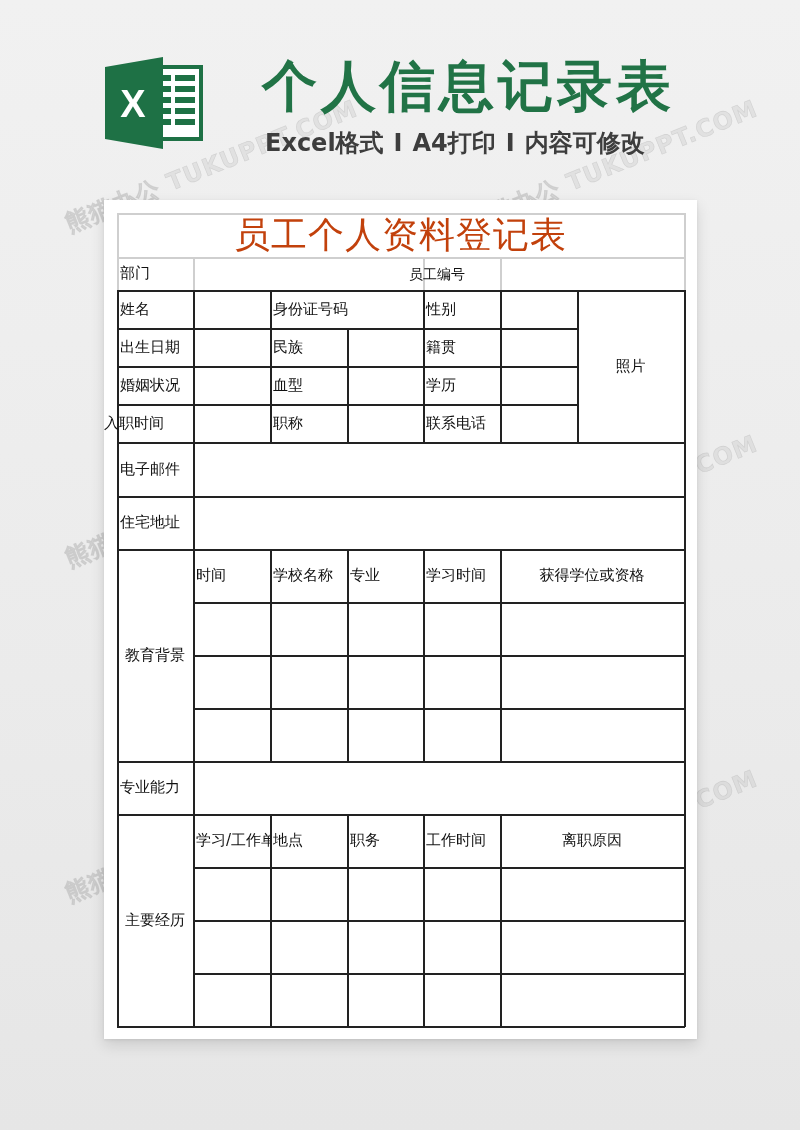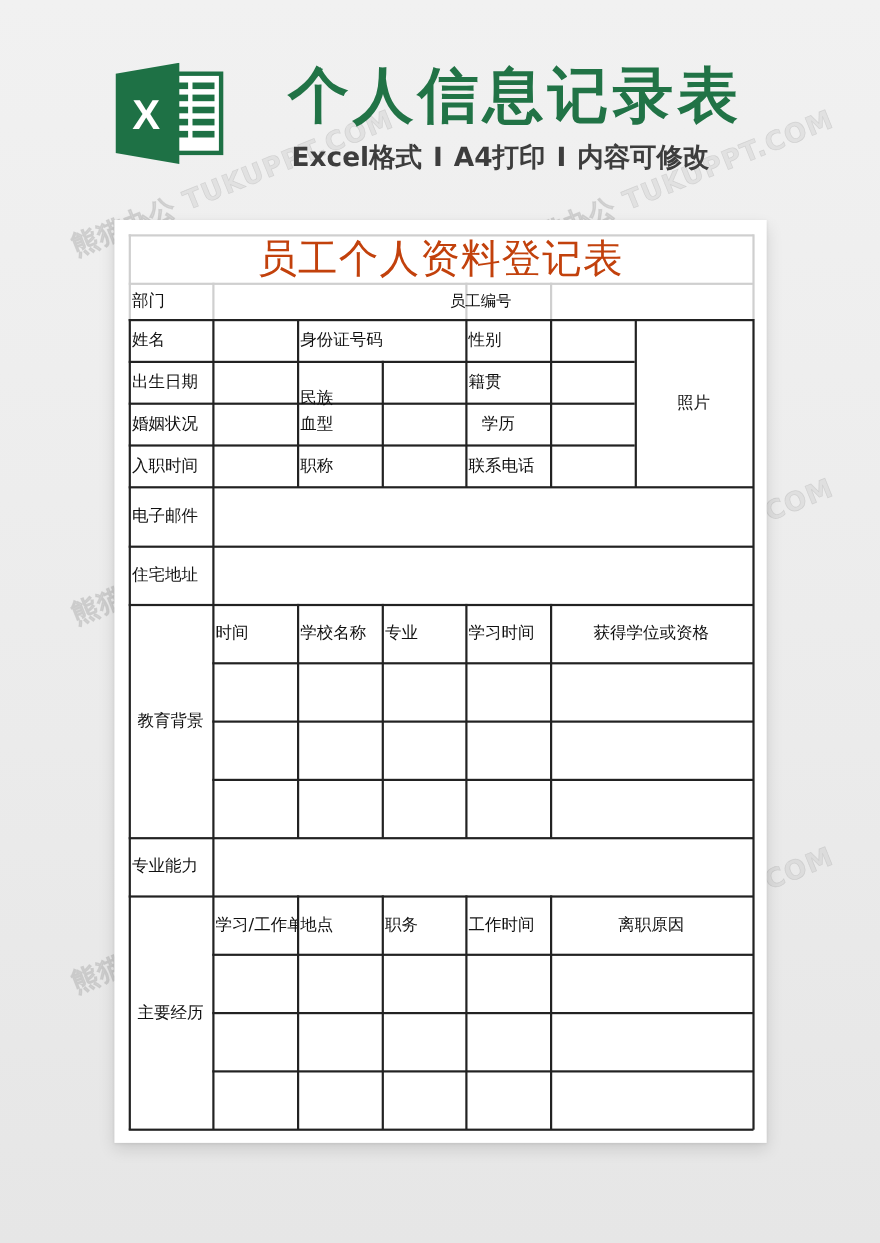--- a/index.html
+++ b/index.html
@@ -136,33 +136,33 @@
 
 <div class="cell" style="left:117px; top:290px; width:76px; height:38px;">姓名</div>
 <div class="cell" style="left:193px; top:290px; width:77px; height:38px;"></div>
 <div class="cell" style="left:270px; top:290px; width:153px; height:38px;">身份证号码</div>
 <div class="cell" style="left:423px; top:290px; width:77px; height:38px;">性别</div>
 <div class="cell" style="left:500px; top:290px; width:77px; height:38px;"></div>
 <div class="cell center" style="left:577px; top:290px; width:107px; height:152px;">照片</div>
 
 <div class="cell" style="left:117px; top:328px; width:76px; height:38px;">出生日期</div>
 <div class="cell" style="left:193px; top:328px; width:77px; height:38px;"></div>
-<div class="cell" style="left:270px; top:328px; width:59px; height:38px;margin-top:14px;">民族</div>
+<div class="cell" style="left:270px; top:328px; width:59px; height:38px;">民族</div>
 <div class="cell" style="left:347px; top:328px; width:76px; height:38px;"></div>
 <div class="cell" style="left:423px; top:328px; width:77px; height:38px;">籍贯</div>
 <div class="cell" style="left:500px; top:328px; width:77px; height:38px;"></div>
 
 <div class="cell" style="left:117px; top:366px; width:76px; height:38px;">婚姻状况</div>
 <div class="cell" style="left:193px; top:366px; width:77px; height:38px;"></div>
 <div class="cell" style="left:270px; top:366px; width:77px; height:38px;">血型</div>
 <div class="cell" style="left:347px; top:366px; width:76px; height:38px;"></div>
-<div class="cell" style="left:423px; top:366px; width:77px; height:38px;margin-left:12px;">学历</div>
+<div class="cell" style="left:423px; top:366px; width:77px; height:38px;">学历</div>
 <div class="cell" style="left:500px; top:366px; width:77px; height:38px;"></div>
 
-<div class="cell" style="left:117px; top:404px; width:64px; height:38px;">入职时间</div>
+<div class="cell" style="left:101px; top:404px; width:64px; height:38px;">入职时间</div>
 <div class="cell" style="left:193px; top:404px; width:77px; height:38px;"></div>
 <div class="cell" style="left:270px; top:404px; width:77px; height:38px;">职称</div>
 <div class="cell" style="left:347px; top:404px; width:76px; height:38px;"></div>
 <div class="cell" style="left:423px; top:404px; width:77px; height:38px;">联系电话</div>
 <div class="cell" style="left:500px; top:404px; width:77px; height:38px;"></div>
 
 <div class="cell" style="left:117px; top:442px; width:76px; height:54px;">电子邮件</div>
 <div class="cell" style="left:193px; top:442px; width:491px; height:54px;"></div>
 <div class="cell" style="left:117px; top:496px; width:76px; height:53px;">住宅地址</div>
 <div class="cell" style="left:193px; top:496px; width:491px; height:53px;"></div>

